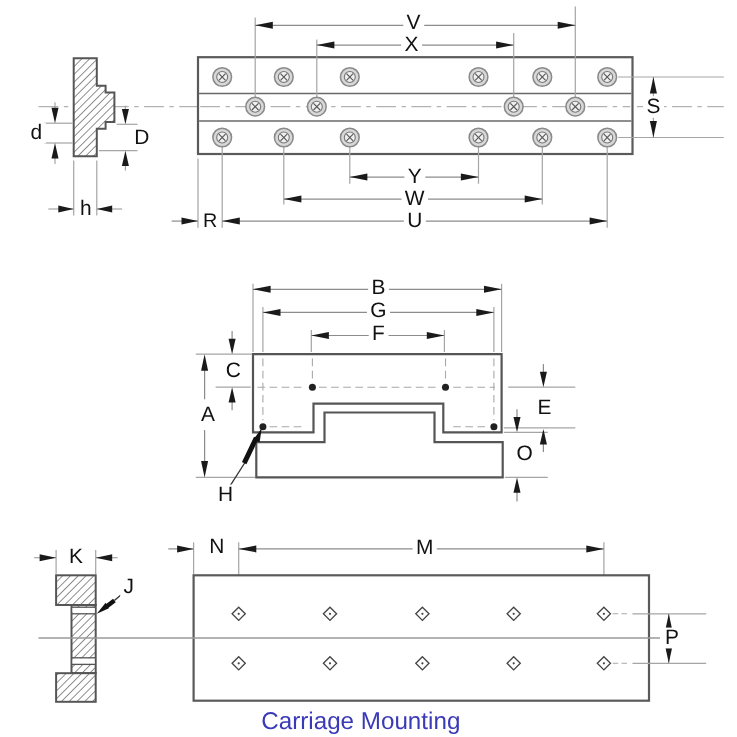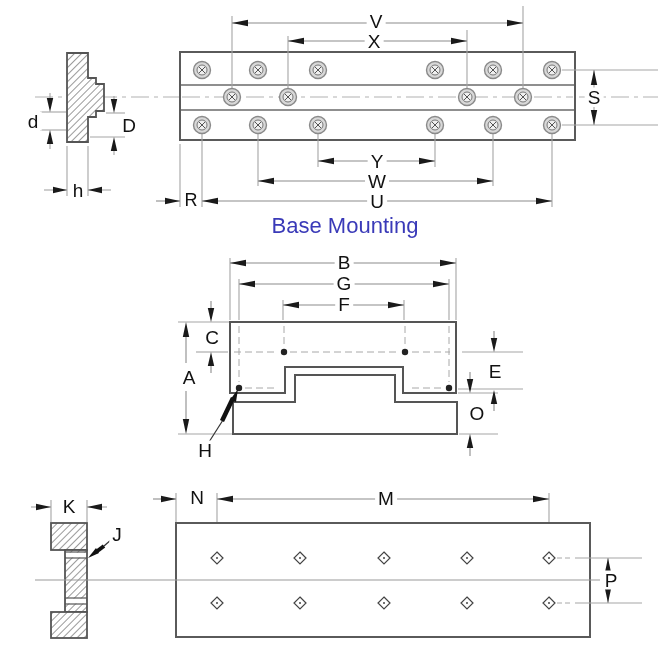--- a/index.html
+++ b/index.html
@@ -408,15 +408,15 @@
 <span class="dim-label" style="left:495px;top:371px">E</span>
 <span class="dim-label" style="left:477px;top:413px">O</span>
 <span class="dim-label" style="left:205px;top:450px">H</span>
 
 <span class="dim-label" style="left:69px;top:506px">K</span>
 <span class="dim-label" style="left:117px;top:534px">J</span>
 <span class="dim-label" style="left:197px;top:497px">N</span>
 <span class="dim-label" style="left:386px;top:498px">M</span>
 <span class="dim-label" style="left:611px;top:580px">P</span>
 
-<div class="view-title" style="left:345px;top:226px">Base Mounting</div>
+<div class="view-title" style="left:328px;top:656px">Carriage Mounting</div>
 
 </div>
 
 </body></html>

